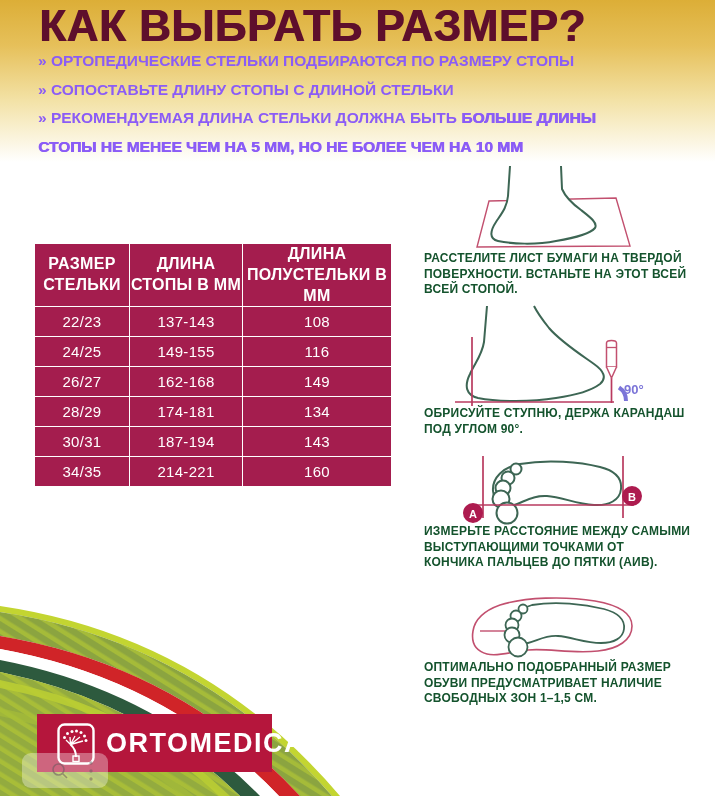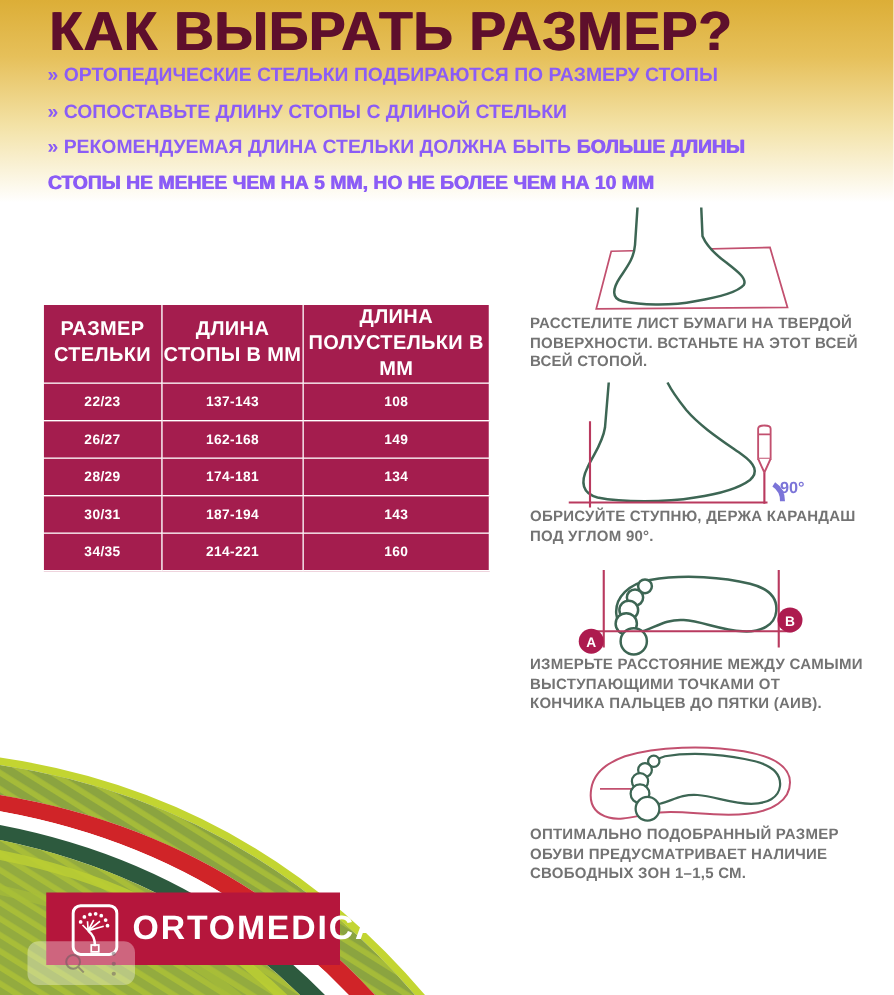--- a/index.html
+++ b/index.html
@@ -10,24 +10,24 @@
   .title{position:absolute;left:39px;top:1px;font-size:44px;font-weight:700;color:#5e0f2c;
         letter-spacing:.5px;text-shadow:1px 0 0 currentColor;white-space:nowrap;}
   .bullets{position:absolute;left:38px;top:47px;color:#8b5cf6;font-size:15.5px;font-weight:700;
         line-height:28.5px;white-space:nowrap;}
   .xb{text-shadow:.7px 0 0 currentColor;}
   
   .sizetab{position:absolute;left:34px;top:243px;border-collapse:collapse;table-layout:fixed;}
   .sizetab td,.sizetab th{background:#a41d4e;color:#fff;border:1.5px solid #ffffff;
         text-align:center;vertical-align:middle;padding:0;}
   .sizetab th{font-size:16px;font-weight:700;line-height:1.3;white-space:pre-line;height:46px;letter-spacing:.3px;}
-  .sizetab td{font-size:11px;font-weight:700;height:29px;letter-spacing:.3px;}
+  .sizetab td{font-size:15px;font-weight:400;height:29px;letter-spacing:.3px;}
   .c1{width:94px;} .c2{width:112px;} .c3{width:148px;}
   
-  .step{position:absolute;left:424px;color:#737373;font-size:12px;font-weight:700;
+  .step{position:absolute;left:424px;color:#14532d;font-size:12px;font-weight:700;
         line-height:15.5px;letter-spacing:.2px;}
   .step div{white-space:nowrap;}
   .ill{position:absolute;pointer-events:none;}
   
   .logo{position:absolute;left:37px;top:714px;width:235px;height:58px;background:#b5163c;z-index:4;}
   .logo-text{position:absolute;left:69px;top:50%;transform:translateY(-50%);color:#ffffff;
         font-size:27px;font-weight:700;letter-spacing:1.5px;white-space:nowrap;}
   .logo-icon{position:absolute;left:20px;top:9px;}
   
   .shot-toolbar{position:absolute;left:22px;top:753px;width:86px;height:35px;border-radius:9px;
@@ -56,20 +56,25 @@
 СТЕЛЬКИ</th>
       <th class="c2">ДЛИНА
 СТОПЫ В ММ</th>
       <th class="c3">ДЛИНА
 ПОЛУСТЕЛЬКИ В ММ</th>
     </tr>
     <tr>
           <td>22/23</td>
           <td>137-143</td>
           <td>108</td>
+        </tr>
+    <tr>
+          <td>24/25</td>
+          <td>149-155</td>
+          <td>116</td>
         </tr>
     <tr>
           <td>26/27</td>
           <td>162-168</td>
           <td>149</td>
         </tr>
     <tr>
           <td>28/29</td>
           <td>174-181</td>
           <td>134</td>

